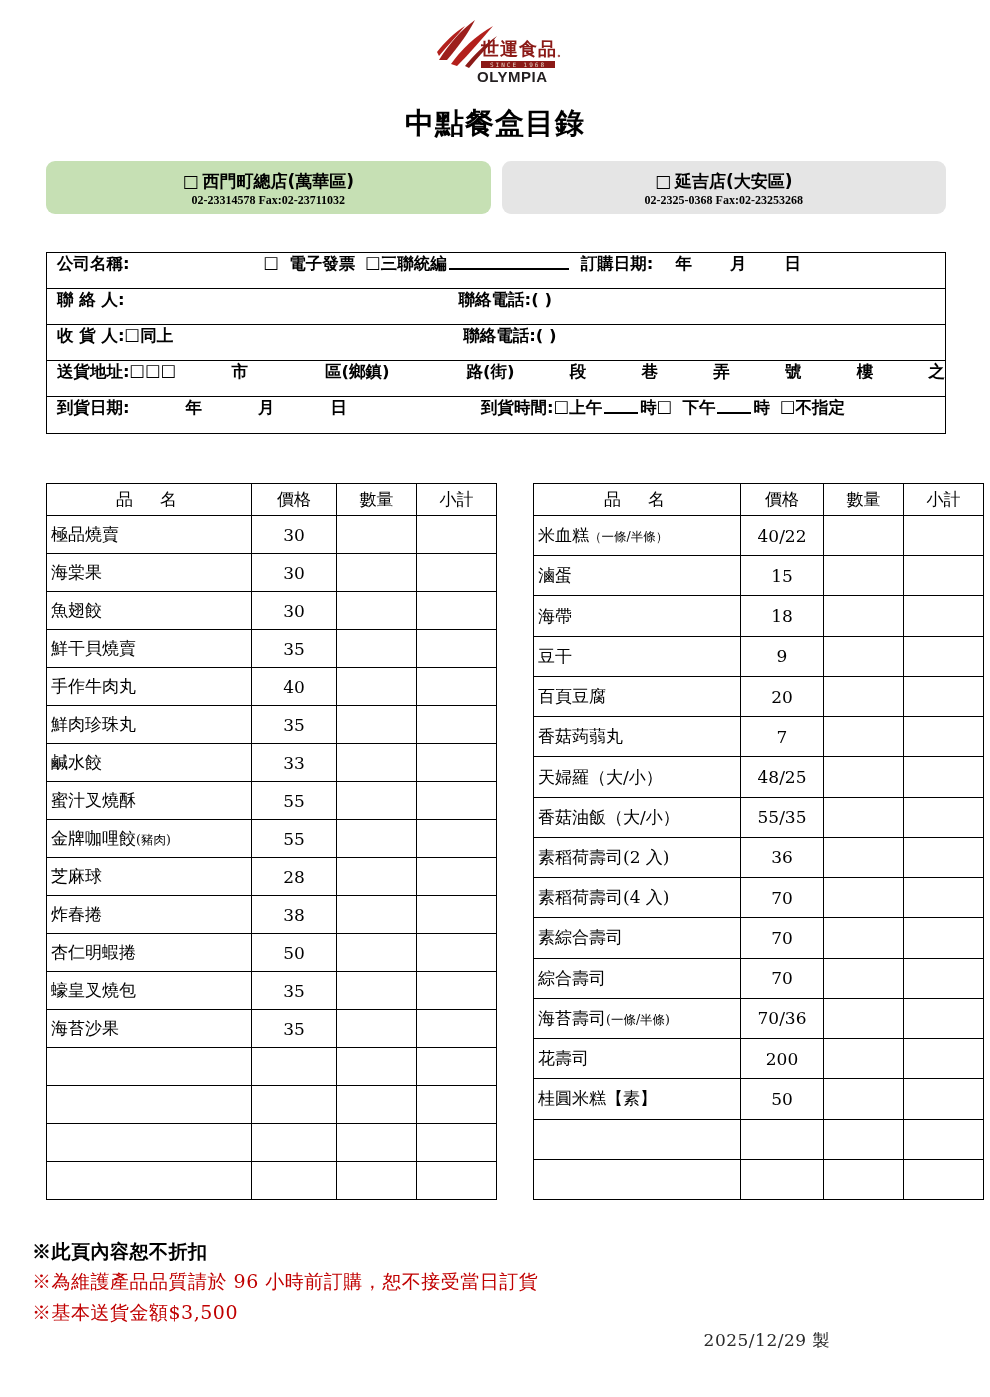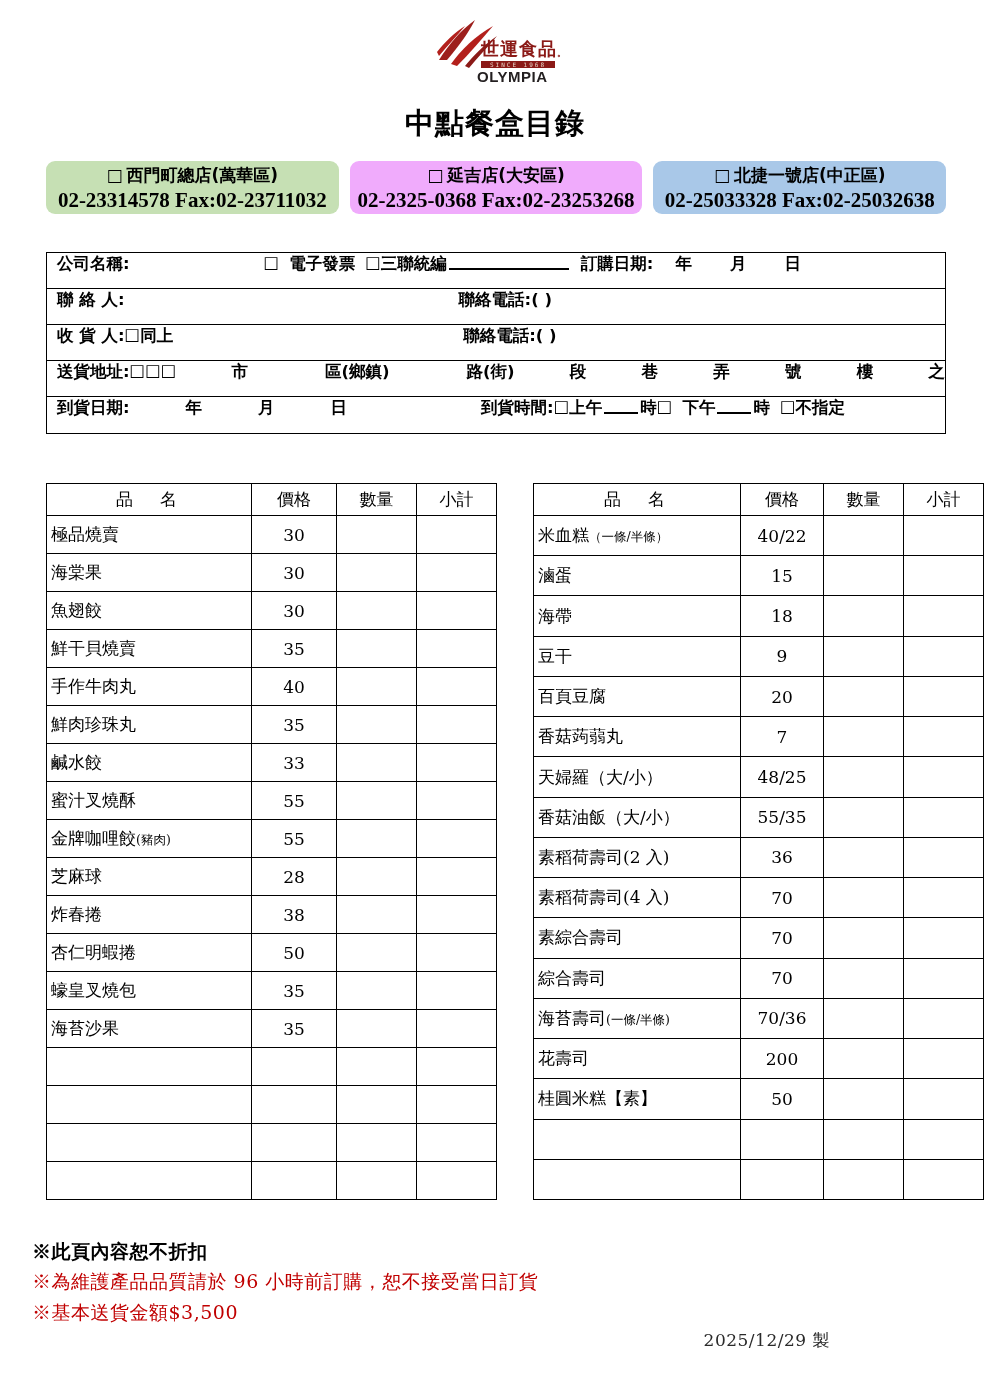--- a/index.html
+++ b/index.html
@@ -123,21 +123,21 @@
     line-height: 1.25;
     white-space: nowrap;
   }
   .store-name .chk {
     font-family: "DejaVu Sans", sans-serif;
     font-weight: 400;
     margin-right: 4px;
   }
   .store-tel {
     font-family: "Liberation Serif", serif;
-    font-size: 21px;
+    font-size: 12px;
     font-weight: 700;
     color: #000;
     line-height: 1.3;
     white-space: nowrap;
     margin-top: 1px;
   }
 
   
   .info-form {
     position: absolute;
@@ -277,27 +277,23 @@
     </div>
   </div>
 
   <div class="doc-title">中點餐盒目錄</div>
 
   <div class="stores">
     <div class="store" style="background:#C6E0B4;">
       <div class="store-name"><span class="chk">□</span><span>西門町總店(萬華區)</span></div>
       <div class="store-tel">02-23314578  Fax:02-23711032</div>
     </div>
-    <div class="store" style="background:#f0abfc;">
+    <div class="store" style="background:#e5e5e5;">
       <div class="store-name"><span class="chk">□</span><span>延吉店(大安區)</span></div>
       <div class="store-tel">02-2325-0368  Fax:02-23253268</div>
-    </div>
-    <div class="store" style="background:#A9C8E8;">
-      <div class="store-name"><span class="chk">□</span><span>北捷一號店(中正區)</span></div>
-      <div class="store-tel">02-25033328 Fax:02-25032638</div>
     </div>
   </div>
 
   <div class="info-form">
 
     <div class="info-row">
       <span>公司名稱:</span>
       <span class="sp-xl"></span>
         <span class="sp-l"></span>
       <span class="chk">□</span>

